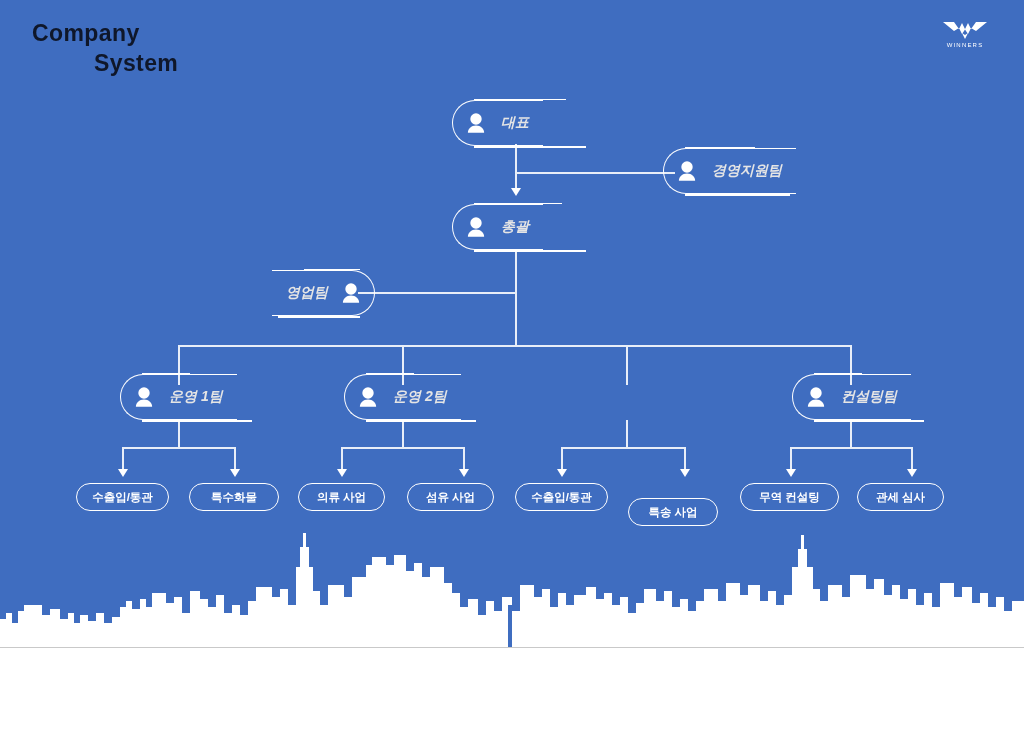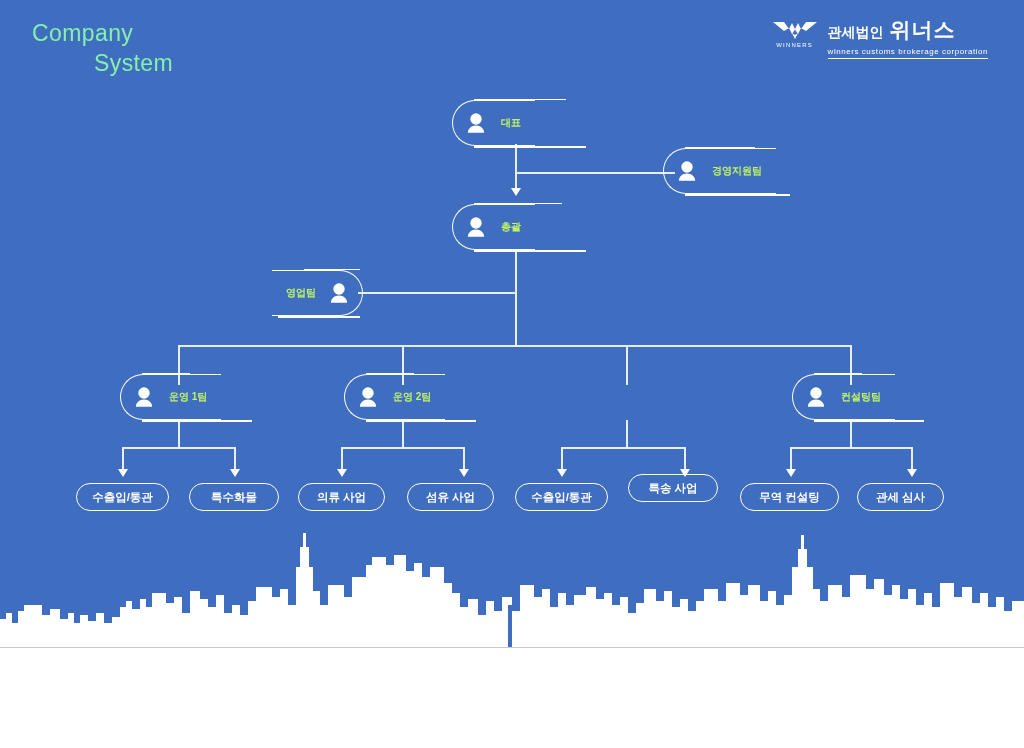--- a/index.html
+++ b/index.html
@@ -27,22 +27,22 @@
     height: 647px;
     background: #3f6dc0;
     overflow: hidden;
     border-bottom: 1px solid #c9c9c9;
   }
   
   #title-block {
     position: absolute;
     left: 32px;
     top: 18px;
-    color: #86efac;
-    font-weight: 400;
+    color: #0f172a;
+    font-weight: 700;
     letter-spacing: 0.4px;
   }
   .title-line-1 {
     font-size: 23px;
     line-height: 30px;
   }
   .title-line-2 {
     font-size: 23px;
     line-height: 30px;
     margin-left: 62px;
@@ -149,24 +149,25 @@
     height: 1.5px;
     background: #ffffff;
   }
   .person-icon {
     width: 26px;
     height: 26px;
     flex: none;
     display: block;
   }
   .node-label {
-    color: #bef264;
-    font-size: 10px;
+    color: #e5e5e5;
+    font-size: 14px;
     font-weight: bold;
     white-space: nowrap;
+    font-style: italic;
   }
   .node .node-label.after { margin-left: 12px; padding-right: 14px; }
   .node .node-label.before { margin-right: 10px; padding-left: 14px; }
   
   .pill {
     position: absolute;
     height: 28px;
     box-sizing: border-box;
     border: 1.5px solid #ffffff;
     border-radius: 15px;
@@ -202,27 +203,20 @@
 
     <div id="logo">
       <div id="logo-mark">
         <svg width="46" height="20" viewBox="0 0 46 20" aria-hidden="true">
           <path d="M1 2 L12 2 L17 9 L20 3 L23 9 L26 3 L29 9 L34 2 L45 2
                    L34 11 L29 8 L26 14 L23 9.5 L20 14 L17 8 L12 11 Z" fill="#ffffff"></path>
           <path d="M20 13 L23 19 L26 13 L23 15 Z" fill="#ffffff"></path>
         </svg>
         <div class="winners-word">WINNERS</div>
       </div>
-      <div id="logo-text">
-        <div id="logo-kr">
-          <span class="kr-small">관세법인</span>
-          <span class="kr-big">위너스</span>
-        </div>
-        <div id="logo-en">winners customs brokerage corporation</div>
-      </div>
     </div>
 
     <div class="ln ln-v" style="left:515px; top:144px; height:46px;"></div>
     <div class="arrow-down" style="left:511px; top:188px;"></div>
 
     <div class="ln ln-h" style="left:515px; top:172px; width:160px;"></div>
 
     <div class="ln ln-v" style="left:515px; top:250px; height:96px;"></div>
 
     <div class="ln ln-h" style="left:358px; top:292px; width:158px;"></div>
@@ -356,21 +350,21 @@
     <div class="pill" style="left:298px; top:483px; width:87px;">
       <span>의류 사업</span>
     </div>
     <div class="pill" style="left:407px; top:483px; width:87px;">
       <span>섬유 사업</span>
     </div>
 
     <div class="pill" style="left:515px; top:483px; width:93px;">
       <span>수출입/통관</span>
     </div>
-    <div class="pill" style="left:628px; top:474px; width:90px;">
+    <div class="pill" style="left:628px; top:498px; width:90px;">
       <span>특송 사업</span>
     </div>
 
     <div class="pill" style="left:740px; top:483px; width:99px;align-items:center;">
       <span>무역 컨설팅</span>
     </div>
     <div class="pill" style="left:857px; top:483px; width:87px;">
       <span>관세 심사</span>
     </div>
 

